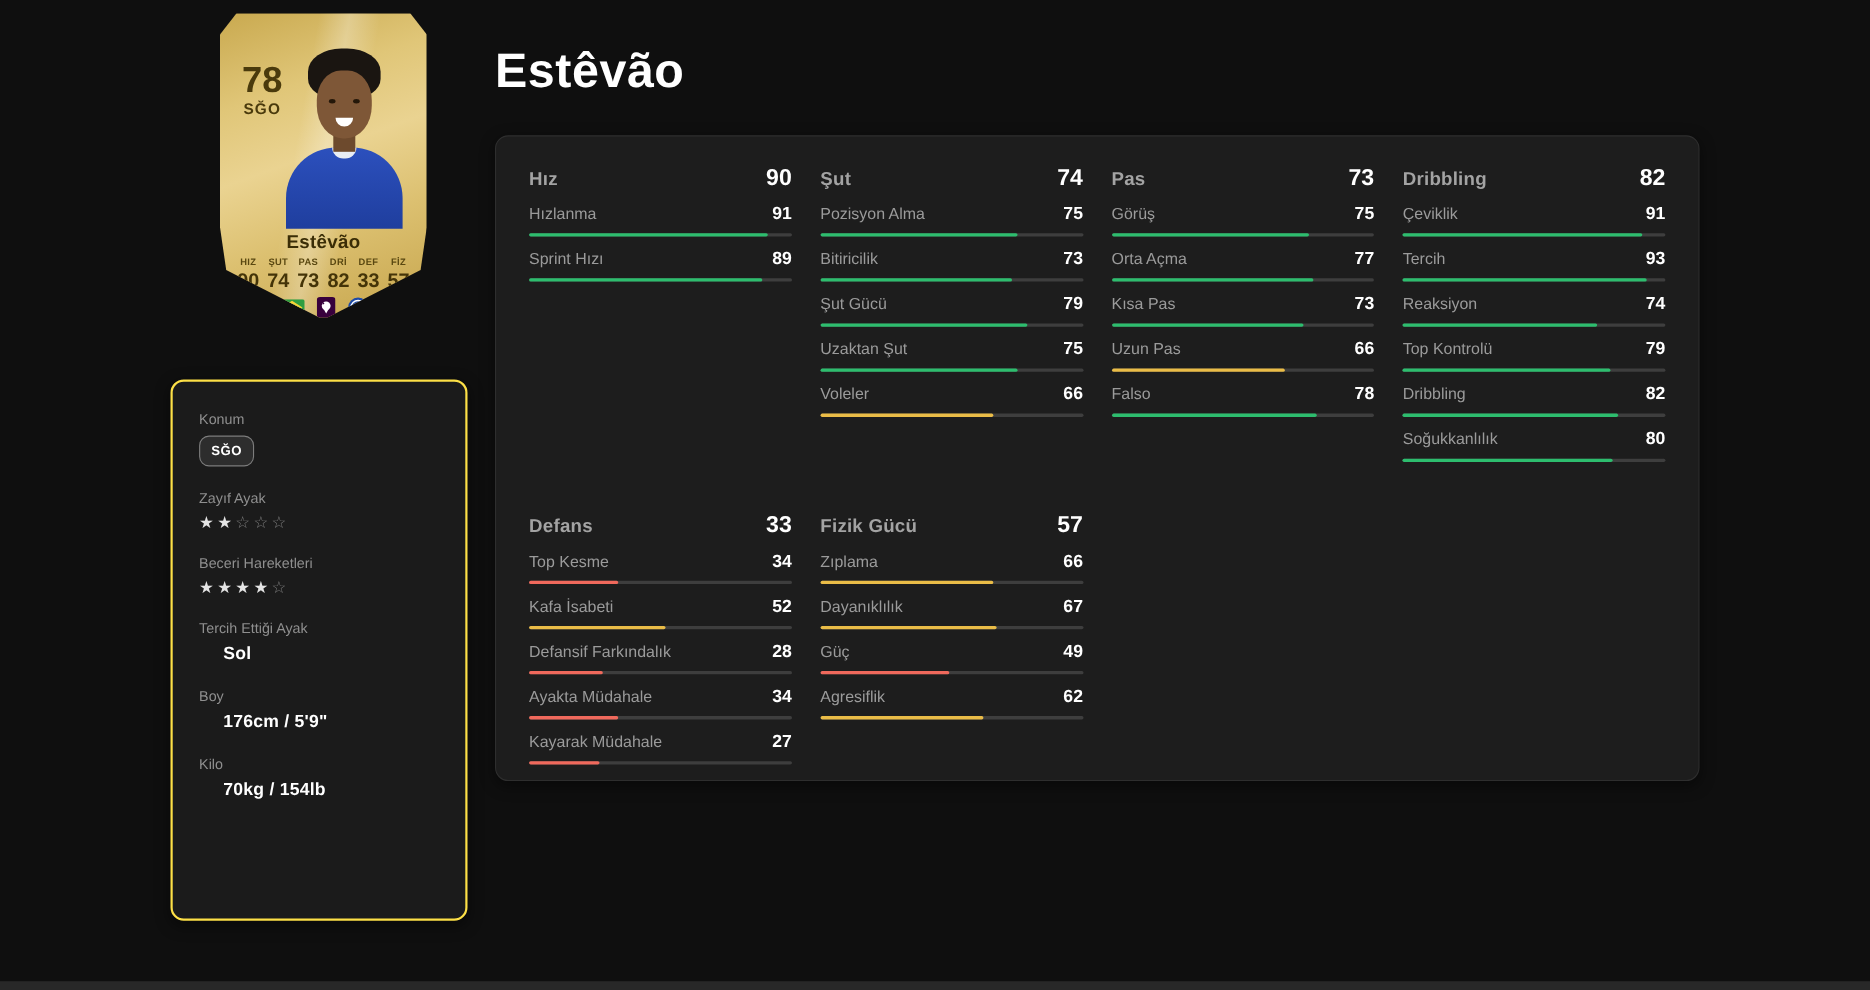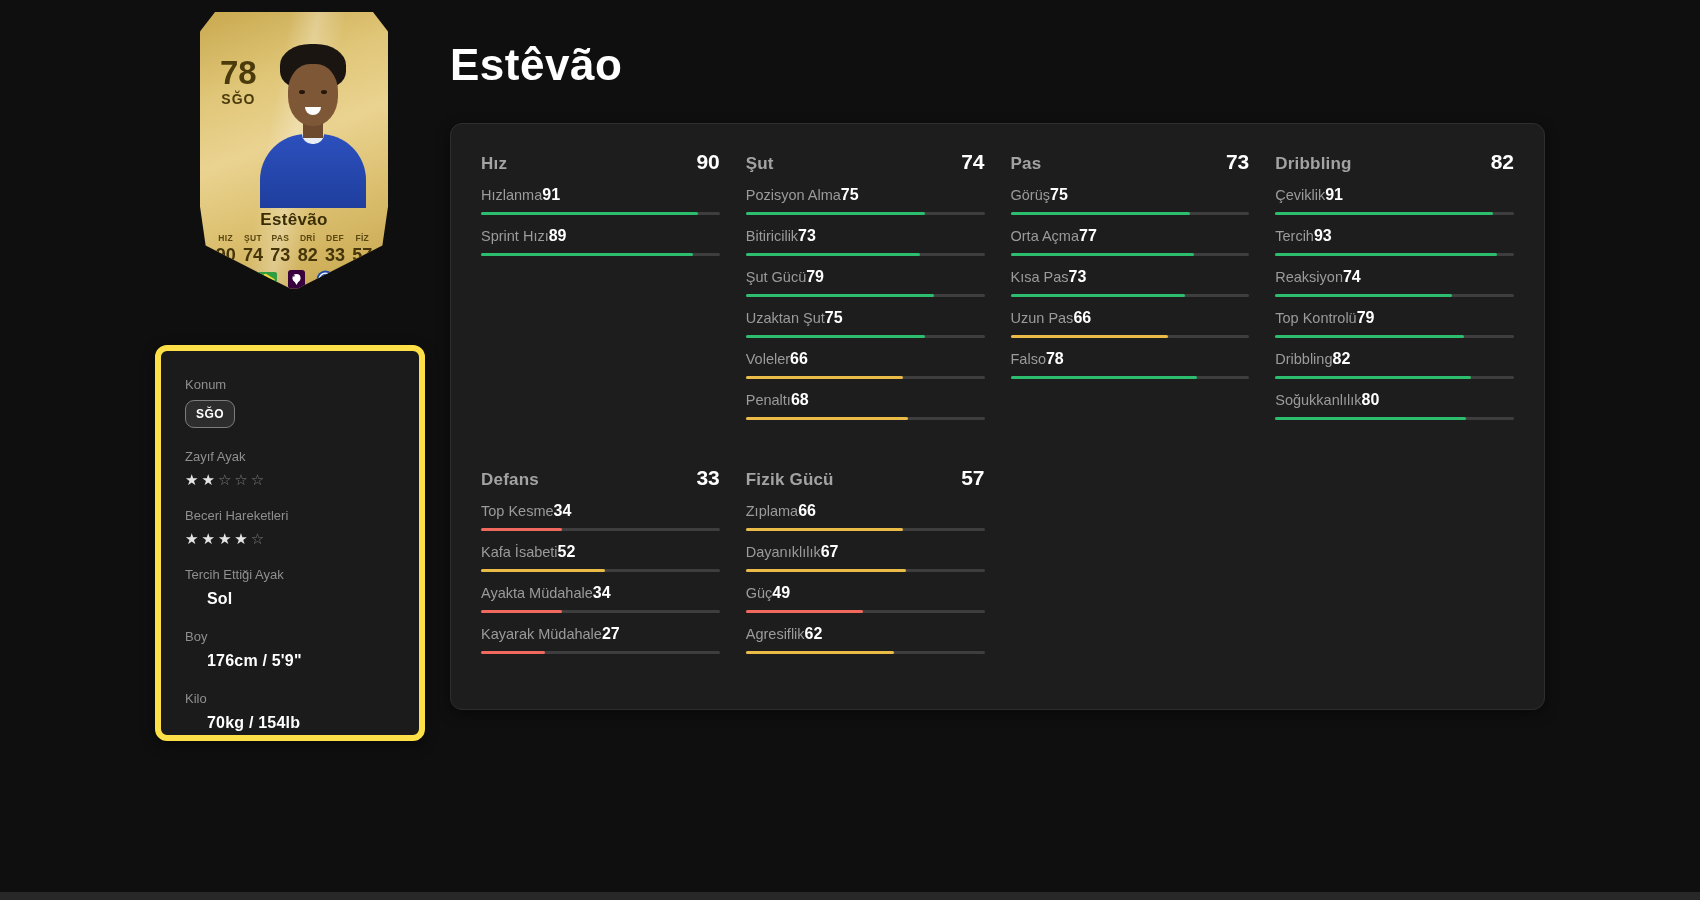--- a/index.html
+++ b/index.html
@@ -24,42 +24,42 @@
   .p-shirt{position:absolute;left:14px;top:96px;width:106px;height:74px;background:linear-gradient(180deg,#2c50bd,#1f3e9e);border-radius:46px 46px 0 0;}
   .p-collar{position:absolute;left:42px;top:0;width:22px;height:10px;background:#e8edf5;border-radius:0 0 10px 10px;}
   .card-name{position:absolute;left:0;right:0;top:198px;text-align:center;font-size:17px;font-weight:800;color:#3a2d06;letter-spacing:.3px;}
   .card-stats{position:absolute;left:12px;right:12px;top:222px;display:flex;}
   .mini{flex:1;text-align:center;line-height:1;}
   .mini-label{font-size:8.5px;font-weight:700;color:#5a4811;letter-spacing:.3px;}
   .mini-value{font-size:18px;font-weight:800;color:#443408;margin-top:3px;}
   .card-icons{position:absolute;left:0;right:0;top:258px;display:flex;justify-content:center;align-items:center;gap:11px;}
 
   
-  .info-panel{position:absolute;left:155px;top:345px;width:270px;height:396px;background:#1b1b1b;
-    border:6px solid #fde047;border-radius:12px;padding:26px 24px;box-shadow:0 4px 14px rgba(0,0,0,.45);}
+  .info-panel{position:absolute;left:155px;top:345px;width:270px;height:492px;background:#1b1b1b;
+    border:2px solid #fde047;border-radius:12px;padding:26px 24px;box-shadow:0 4px 14px rgba(0,0,0,.45);}
   .info-section{margin-bottom:21px;}
   .info-label{color:#8f8f8f;font-size:13px;margin-bottom:8px;}
   .info-value{color:#fff;font-size:16px;font-weight:600;letter-spacing:.2px;margin-left:22px;}
   .badge-row{display:flex;gap:8px;}
   .badge{display:inline-block;font-size:12px;font-weight:800;letter-spacing:.5px;color:#fff;
     padding:6px 10px;border-radius:9px;background:#3f3f3f;}
   .badge.outline{background:#2d2d2d;border:1.5px solid #7d7d7d;}
   .stars{font-size:15px;letter-spacing:3px;line-height:1;}
   .star-f{color:#e4e4e4;} .star-e{color:#7c7c7c;}
 
   
   .page-title{position:absolute;left:450px;top:40px;margin:0;font-size:44px;font-weight:800;letter-spacing:.5px;color:#fff;}
   .stats-panel{position:absolute;left:450px;top:123px;width:1095px;height:587px;background:#1d1d1d;
     border:1px solid #2e2e2e;border-radius:12px;padding:26px 30px 24px;box-shadow:0 4px 14px rgba(0,0,0,.45);
     display:grid;grid-template-columns:repeat(4,1fr);column-gap:26px;row-gap:46px;align-content:start;}
   .group-header{display:flex;justify-content:space-between;align-items:baseline;margin-bottom:2px;}
   .group-name{font-size:17px;font-weight:700;color:#a3a3a3;letter-spacing:.2px;}
   .group-value{font-size:21px;font-weight:800;color:#fff;}
   .stat{margin-top:12px;}
-  .stat-top{display:flex;align-items:baseline;margin-bottom:8px;}
+  .stat-top{display:flex;justify-content:space-between;align-items:baseline;margin-bottom:8px;}
   .stat-label{color:#9b9b9b;font-size:14.5px;}
   .stat-value{color:#fff;font-weight:700;font-size:16px;}
   .stat-bar{height:3px;background:#3e3e3e;border-radius:2px;position:relative;}
   .stat-fill{position:absolute;left:0;top:0;height:3px;border-radius:2px;}
 
   .bottom-strip{position:absolute;left:0;bottom:0;width:100%;height:8px;background:#282828;}
 </style>
 </head>
 <body>
 
@@ -232,29 +232,20 @@
   </div>
           <div class="stat">
     <div class="stat-top">
       <span class="stat-label">Voleler</span>
       <span class="stat-value">66</span>
     </div>
     <div class="stat-bar" style="background: rgb(62, 62, 62);">
       <div class="stat-fill" style="width: 66%; background: rgb(234, 188, 71);"></div>
     </div>
   </div>
-          <div class="stat">
-    <div class="stat-top">
-      <span class="stat-label">Penaltı</span>
-      <span class="stat-value">68</span>
-    </div>
-    <div class="stat-bar" style="background: rgb(62, 62, 62);">
-      <div class="stat-fill" style="width: 68%; background: rgb(234, 188, 71);"></div>
-    </div>
-  </div>
         </div>
   </section>
       <section class="group">
     <header class="group-header">
       <div class="group-name">Pas</div>
       <div class="group-value">73</div>
     </header>
     <div class="group-stats">
           <div class="stat">
     <div class="stat-top">
@@ -384,20 +375,29 @@
     <div class="stat-top">
       <span class="stat-label">Kafa İsabeti</span>
       <span class="stat-value">52</span>
     </div>
     <div class="stat-bar" style="background: rgb(62, 62, 62);">
       <div class="stat-fill" style="width: 52%; background: rgb(234, 188, 71);"></div>
     </div>
   </div>
           <div class="stat">
     <div class="stat-top">
+      <span class="stat-label">Defansif Farkındalık</span>
+      <span class="stat-value">28</span>
+    </div>
+    <div class="stat-bar" style="background: rgb(62, 62, 62);">
+      <div class="stat-fill" style="width: 28%; background: rgb(240, 105, 92);"></div>
+    </div>
+  </div>
+          <div class="stat">
+    <div class="stat-top">
       <span class="stat-label">Ayakta Müdahale</span>
       <span class="stat-value">34</span>
     </div>
     <div class="stat-bar" style="background: rgb(62, 62, 62);">
       <div class="stat-fill" style="width: 34%; background: rgb(240, 105, 92);"></div>
     </div>
   </div>
           <div class="stat">
     <div class="stat-top">
       <span class="stat-label">Kayarak Müdahale</span>

